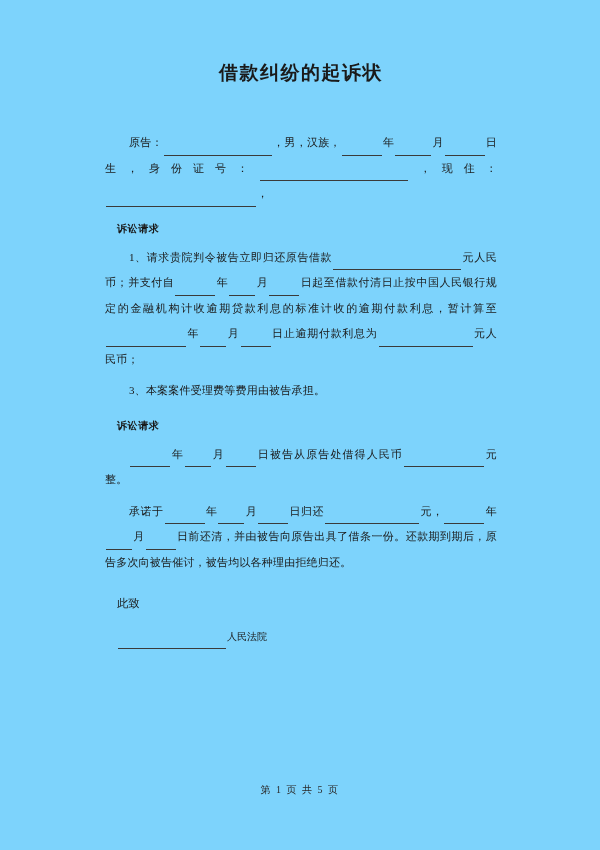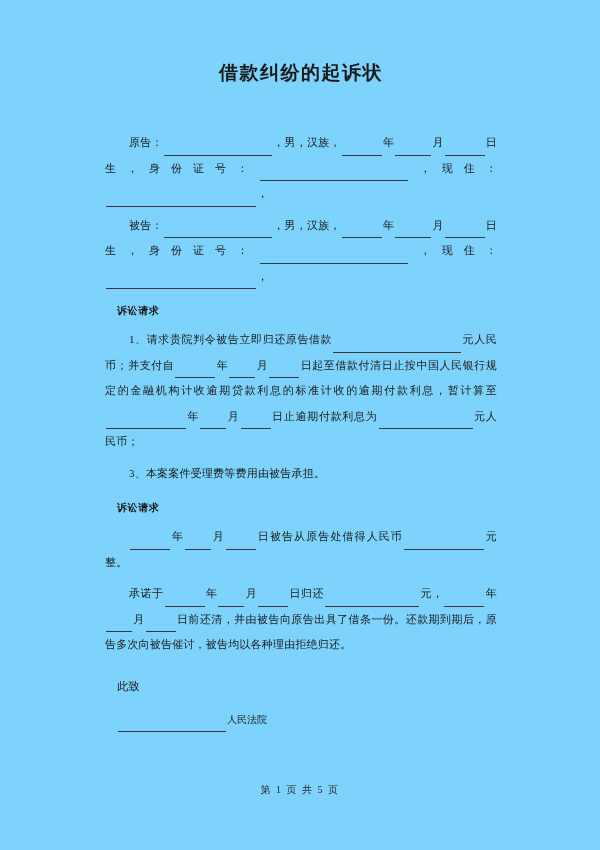--- a/index.html
+++ b/index.html
@@ -113,21 +113,20 @@
 <body>
 
 <div class="page">
 
   <div class="doc-body">
 
     <h1 class="doc-title">借款纠纷的起诉状</h1>
 
     <p class="para indent"><span>原告：</span><span class="blank b-name"></span><span>，男，汉族，</span><span class="blank b-y"></span><span>年</span><span class="blank b-m"></span><span>月</span><span class="blank b-d"></span><span>日生，身份证号：</span><span class="blank b-addr"></span><span>，</span><span>现住：</span><span class="blank b-addr2"></span><span>，</span></p>
 
-    <p class="para indent"><span>被告：</span><span class="blank b-name"></span><span>，男，汉族，</span><span class="blank b-y"></span><span>年</span><span class="blank b-m"></span><span>月</span><span class="blank b-d"></span><span>日生，身份证号：</span><span class="blank b-addr"></span><span>，</span><span>现住：</span><span class="blank b-addr2"></span><span>，</span></p>
 
     <div class="section-head">诉讼请求</div>
 
     <p class="para indent"><span>1、请求贵院判令被告立即归还原告借款</span><span class="blank b-money"></span><span>元人民币；并支付自</span><span class="blank b-y"></span><span>年</span><span class="blank b-m-s"></span><span>月</span><span class="blank b-d-s"></span><span>日起至借款付清日止按中国人民银行规定的金融机构计收逾期贷款利息的标准计收的逾期付款利息，暂计算至</span><span class="blank b-money3"></span><span>年</span><span class="blank b-m-s"></span><span>月</span><span class="blank b-d-s"></span><span>日止逾期付款利息为</span><span class="blank b-money2"></span><span>元人民币；</span></p>
 
     <p class="para indent">3、本案案件受理费等费用由被告承担。</p>
 
     <div class="section-head">诉讼请求</div>
 
     <p class="para indent"><span class="blank b-y"></span><span>年</span><span class="blank b-m-s"></span><span>月</span><span class="blank b-d-s"></span><span>日被告从原告处借得人民币</span><span class="blank b-money3"></span><span>元整。</span></p>

